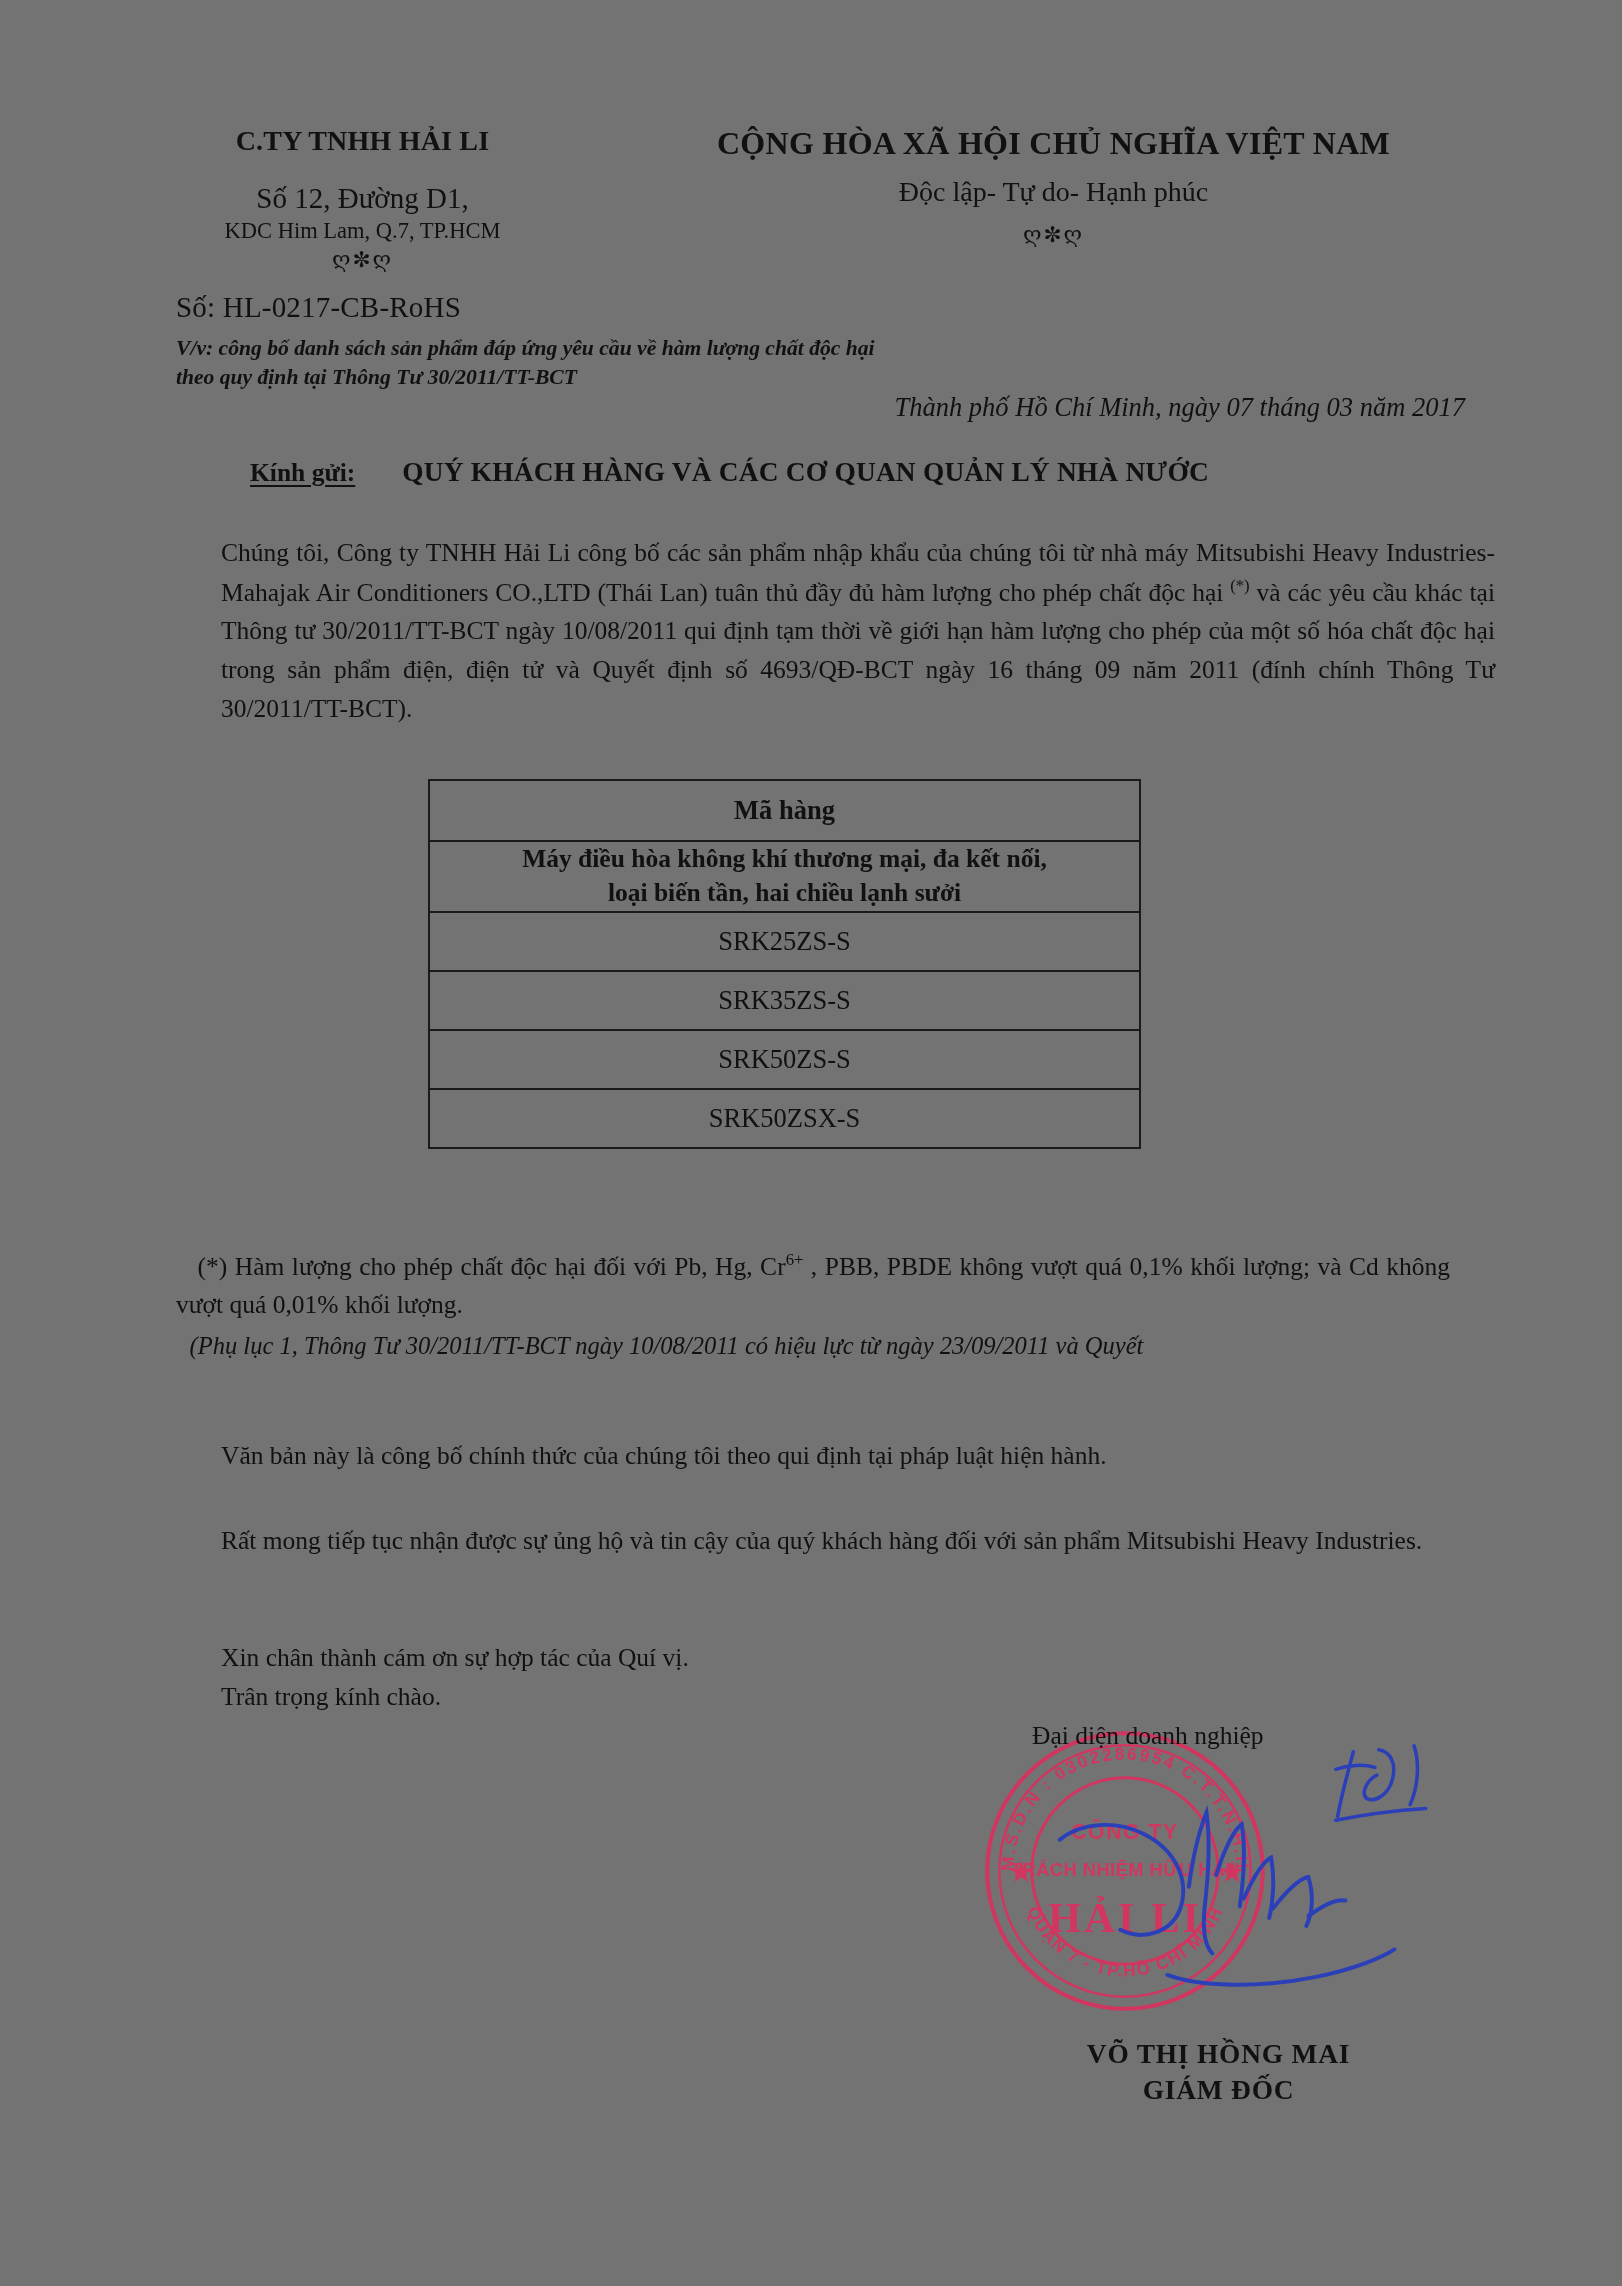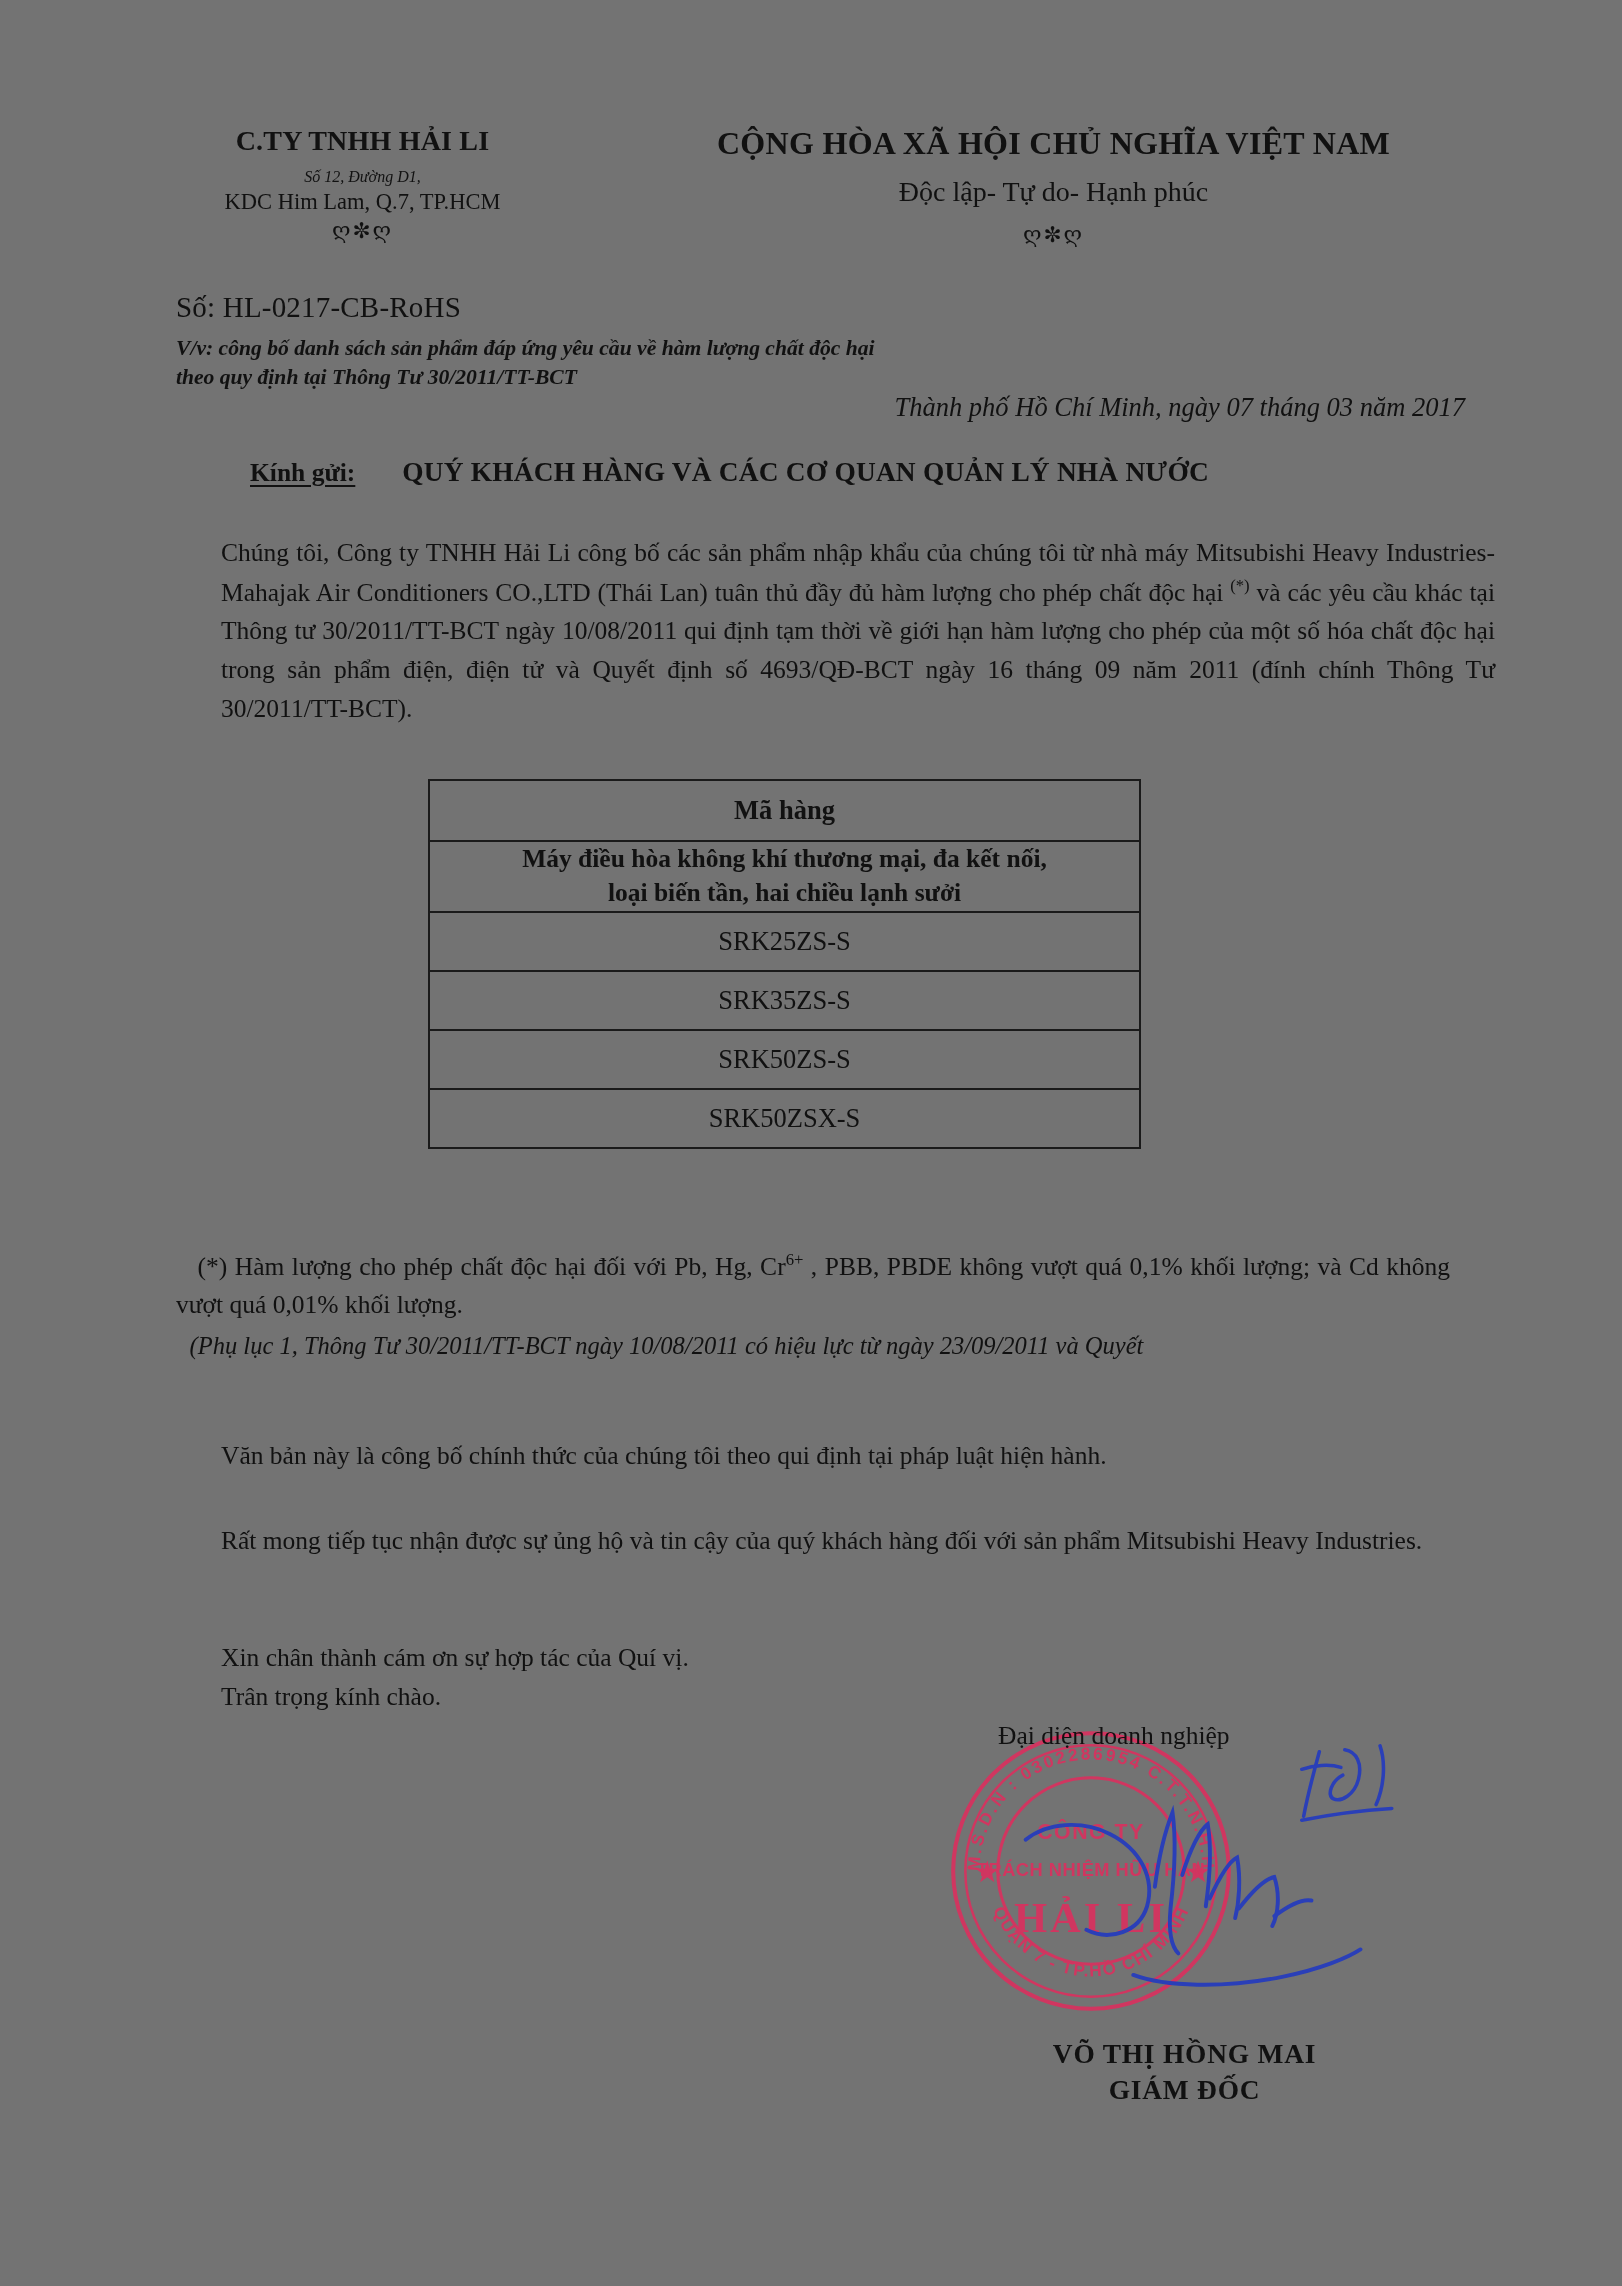--- a/index.html
+++ b/index.html
@@ -35,23 +35,22 @@
     width: 431px;
     text-align: center;
   }
   .company-name {
     font-size: 28px;
     font-weight: bold;
     letter-spacing: 0.2px;
     white-space: nowrap;
   }
   .company-addr1 {
-    font-size: 16px;
-    margin-top: 11px;
-    font-style: italic;
+    font-size: 29px;
+    margin-top: 25px;
   }
   .company-addr2 {
     font-size: 22.5px;
     margin-top: 2.9px;
   }
   .ornament {
     font-size: 21.6px;
     letter-spacing: 2px;
     margin-top: 5.9px;
     line-height: 1;
@@ -191,21 +190,21 @@
   .ref-note .ln1 { padding-left: 21.6px; }
 
   #para-official { top: 1437px; }
   #para-thanks   { top: 1522px; }
   #para-close1   { top: 1639px; }
   #para-close2   { top: 1678px; }
 
   
   .sig-area {
     position: absolute;
-    left: 910px;
+    left: 944px;
     top: 1701px;
     width: 608px;
     height: 461px;
   }
   .sig-rep-label {
     position: absolute;
     left: 88px;
     top: 19.6px;
     font-size: 25.5px;
     white-space: nowrap;

